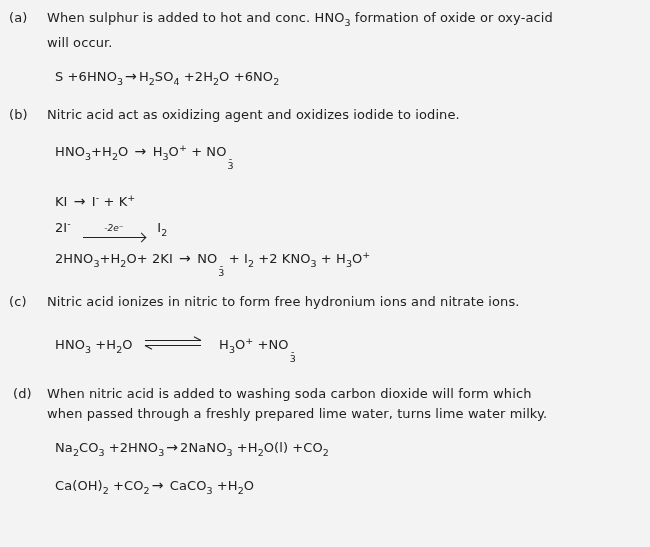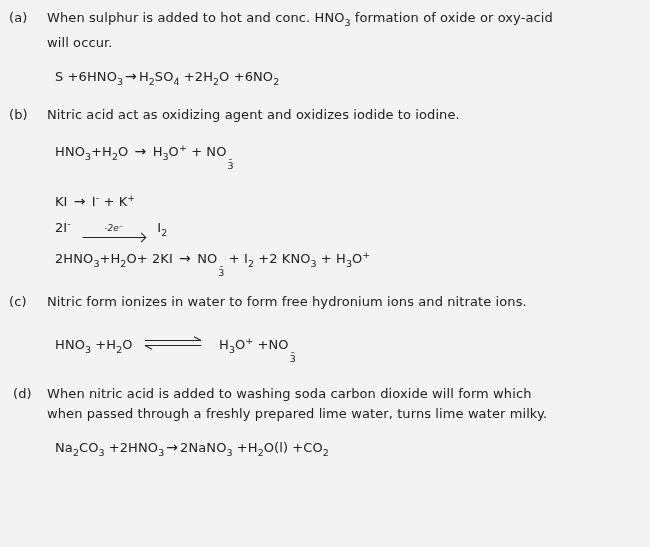--- a/index.html
+++ b/index.html
@@ -76,30 +76,31 @@
       <div class="eq">2HNO<sub>3</sub>+H<sub>2</sub>O+ 2KI  <span class="rarr">→</span> NO<span class="stk">
             <span>-</span>
             <span>3</span>
           </span> + I<sub>2</sub> +2 KNO<sub>3</sub> + H<sub>3</sub>O<sup>+</sup></div>
     </div>
   </div>
 
   <div class="section sec-c">
     <div class="label">(c)</div>
     <div class="content">
-      <div class="head">Nitric form ionizes in water to form free hydronium ions and nitrate ions.</div>
+      <div class="head">Nitric acid ionizes in nitric to form free hydronium ions and nitrate ions.</div>
       <div class="eq mt18">HNO<sub>3</sub> +H<sub>2</sub>O <span class="eqarr"><span class="t"></span><span class="b"></span></span> H<sub>3</sub>O<sup>+</sup> +NO<span class="stk">
             <span>-</span>
             <span>3</span>
           </span></div>
     </div>
   </div>
 
   <div class="section sec-d indent-sm">
     <div class="label">(d)</div>
     <div class="content">
       <div class="head">When nitric acid is added to washing soda carbon dioxide will form which
 when passed through a freshly prepared lime water, turns lime water milky.</div>
       <div class="eq mt12">Na<sub>2</sub>CO<sub>3</sub> +2HNO<sub>3</sub><span class="rarr">→</span>2NaNO<sub>3</sub> +H<sub>2</sub>O(l) +CO<sub>2</sub></div>
+      <div class="eq mt10">Ca(OH)<sub>2</sub> +CO<sub>2</sub><span class="rarr">→</span> CaCO<sub>3</sub> +H<sub>2</sub>O</div>
     </div>
   </div>
 
 </div>
 
 </body></html>

